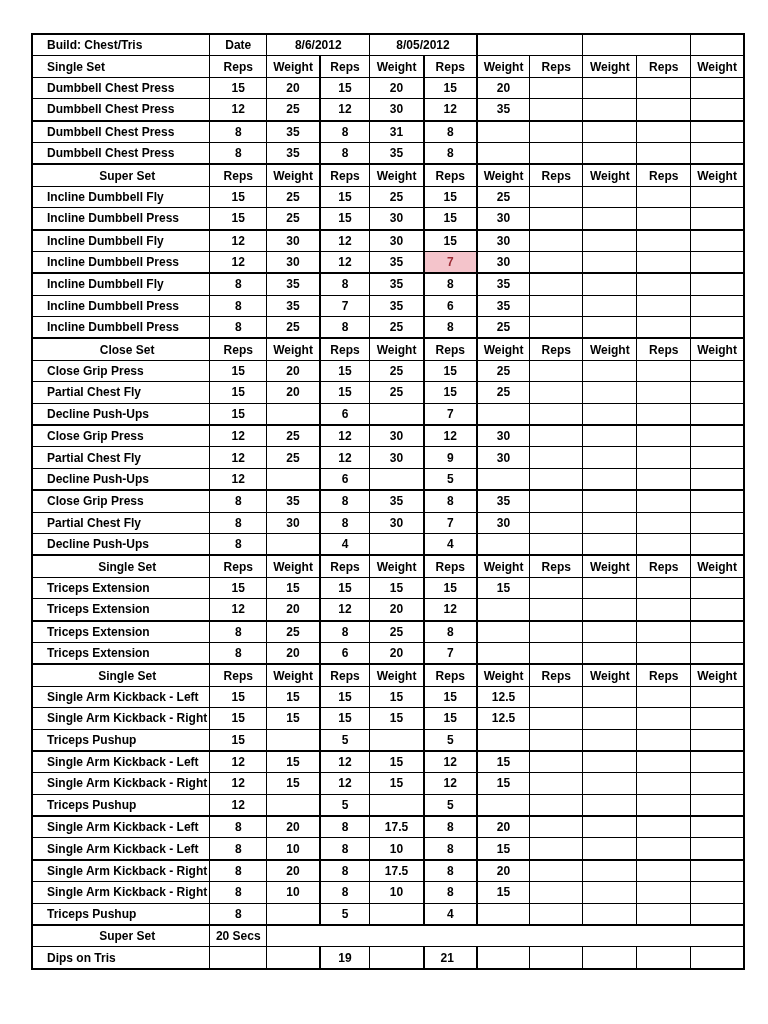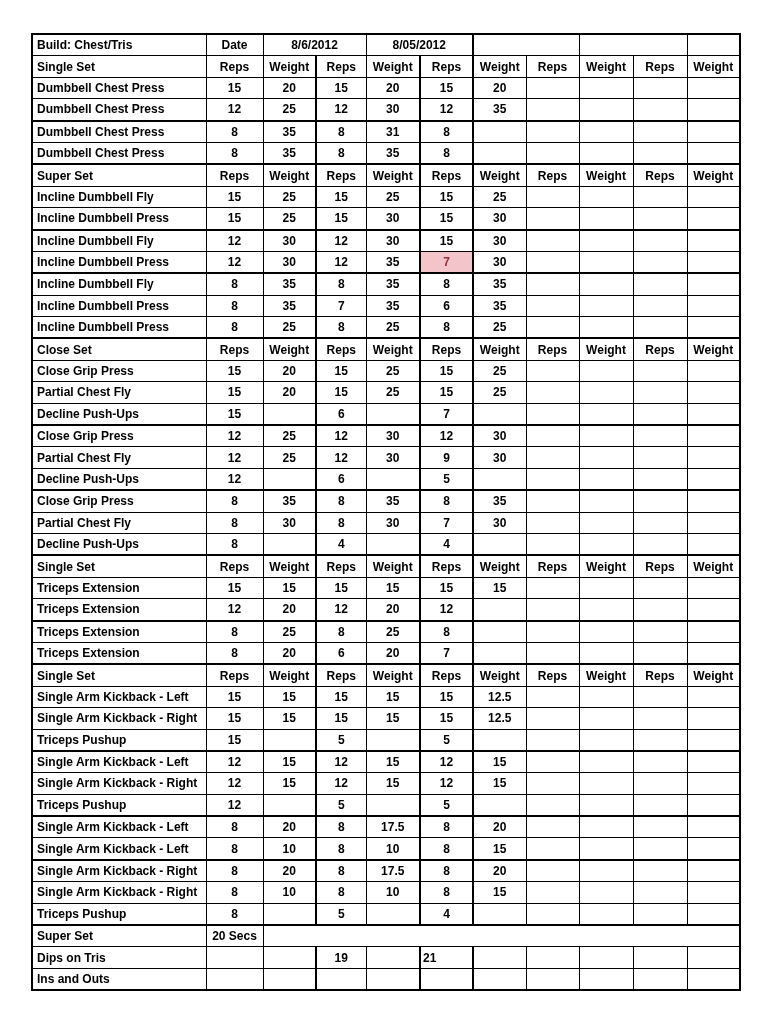--- a/index.html
+++ b/index.html
@@ -18,26 +18,26 @@
     padding:0 2px;
     font-size:12px;
     font-weight:700;
     color:#000;
     text-align:center;
     vertical-align:middle;
     line-height:1;
     white-space:nowrap;
     overflow:hidden;
   }
-  td.name{text-align:left;padding-left:4px;}
+  td.name{text-align:left;padding-left:14px;}
   td.hv{border-left-width:2px;}           
-  tr.section-top > td{border-top-width:2px;}
+  tr.section-top > td{border-top-width:2px;text-align:center;}
   tr.group-top   > td{border-top-width:2px;}
   td.hl{  }
-  td.ar{text-align:left;padding-right:8px;}
+  td.ar{text-align:center;padding-right:8px;}
 </style>
 </head>
 <body>
 
 <div class="sheet">
   <table>
     <colgroup>
       <col style="width:174px">
         <col style="width:57px">
         <col style="width:53px">
@@ -591,28 +591,15 @@
           <td></td>
           <td class="hv">19</td>
           <td></td>
           <td class="hv ar">21</td>
           <td class="hv"></td>
           <td></td>
           <td></td>
           <td></td>
           <td></td>
         </tr>
-        <tr>
-          <td class="name">Ins and Outs</td>
-          <td></td>
-          <td></td>
-          <td class="hv"></td>
-          <td></td>
-          <td class="hv"></td>
-          <td class="hv"></td>
-          <td></td>
-          <td></td>
-          <td></td>
-          <td></td>
-        </tr>
       </tbody>
   </table>
 </div>
 
 </body></html>

